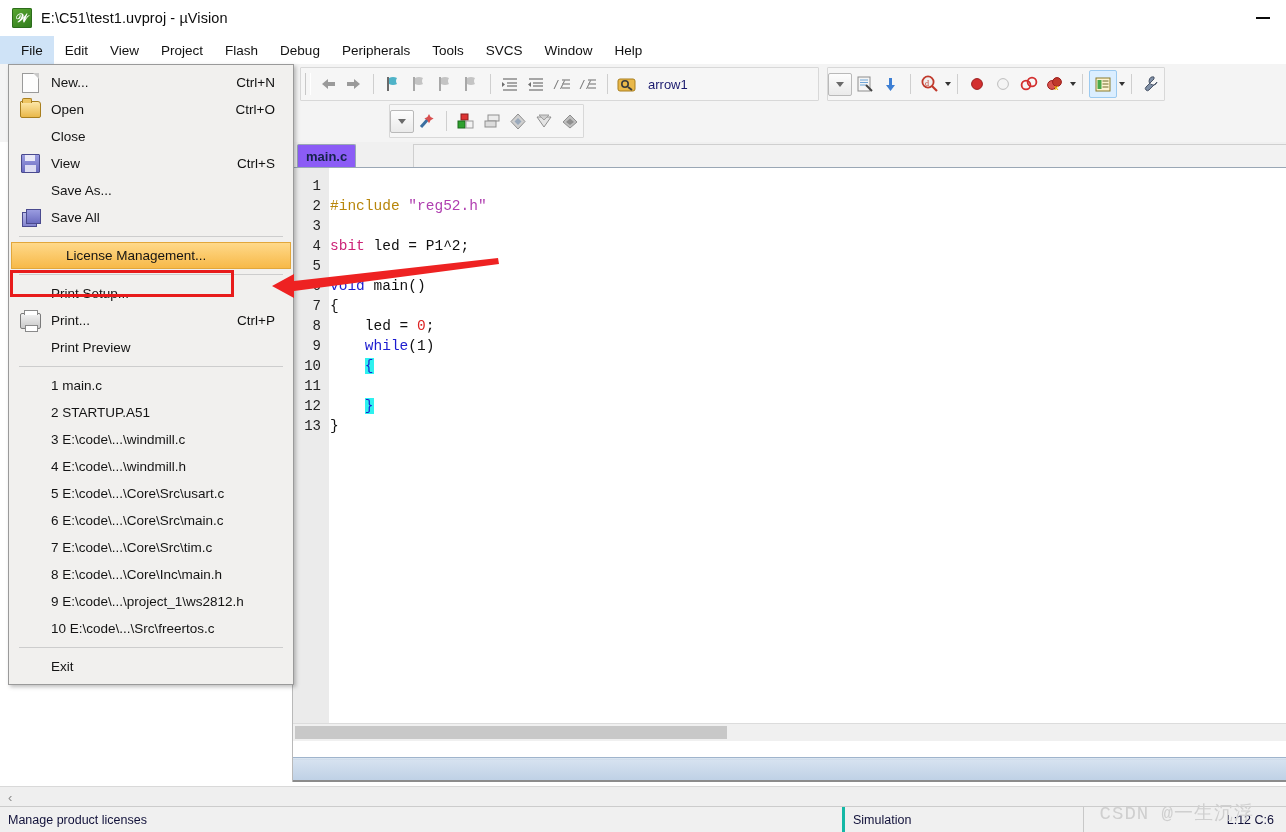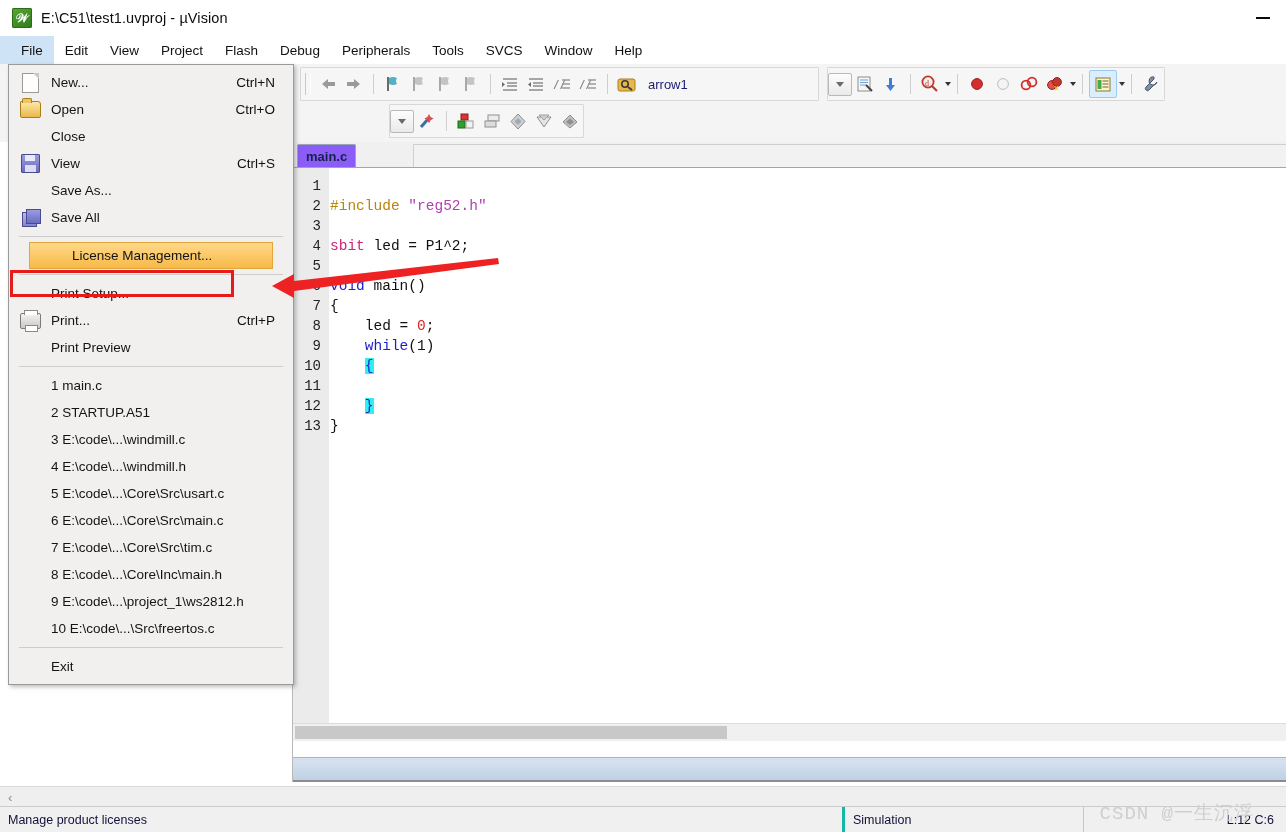--- a/index.html
+++ b/index.html
@@ -157,21 +157,21 @@
   .mrow{
     height:27px;display:flex;align-items:center;position:relative;
     font-size:13.5px;color:#141414;padding-left:6px;
   }
   .mrow .micon{width:30px;height:22px;display:flex;align-items:center;justify-content:center;flex:none;}
   .mrow .mlabel{flex:1;padding-left:6px;}
   .mrow .mshort{padding-right:18px;color:#111;}
   .mrow.hl{
     background:linear-gradient(#ffd98a,#f7b948);
     border:1px solid #e2a73b;
-    margin:0 20px;height:25px;padding-left:6px;
+    margin:0 2px;height:25px;padding-left:18px;
   }
   .msep{height:1px;background:#cdcdcd;margin:5px 10px 5px 10px;}
 
   
   .ic-new{width:15px;height:18px;background:#fdfdfd;border:1px solid #9a9a9a;position:relative;}
   .ic-new:after{content:"";position:absolute;right:-1px;top:-1px;border-width:0 6px 6px 0;border-style:solid;border-color:transparent #c9c9c9 transparent transparent;}
   .ic-open{
     width:19px;height:15px;background:linear-gradient(#fde7a8,#e9b84a);
     border:1px solid #a97f1e;border-radius:1px 3px 2px 2px;position:relative;
   }

